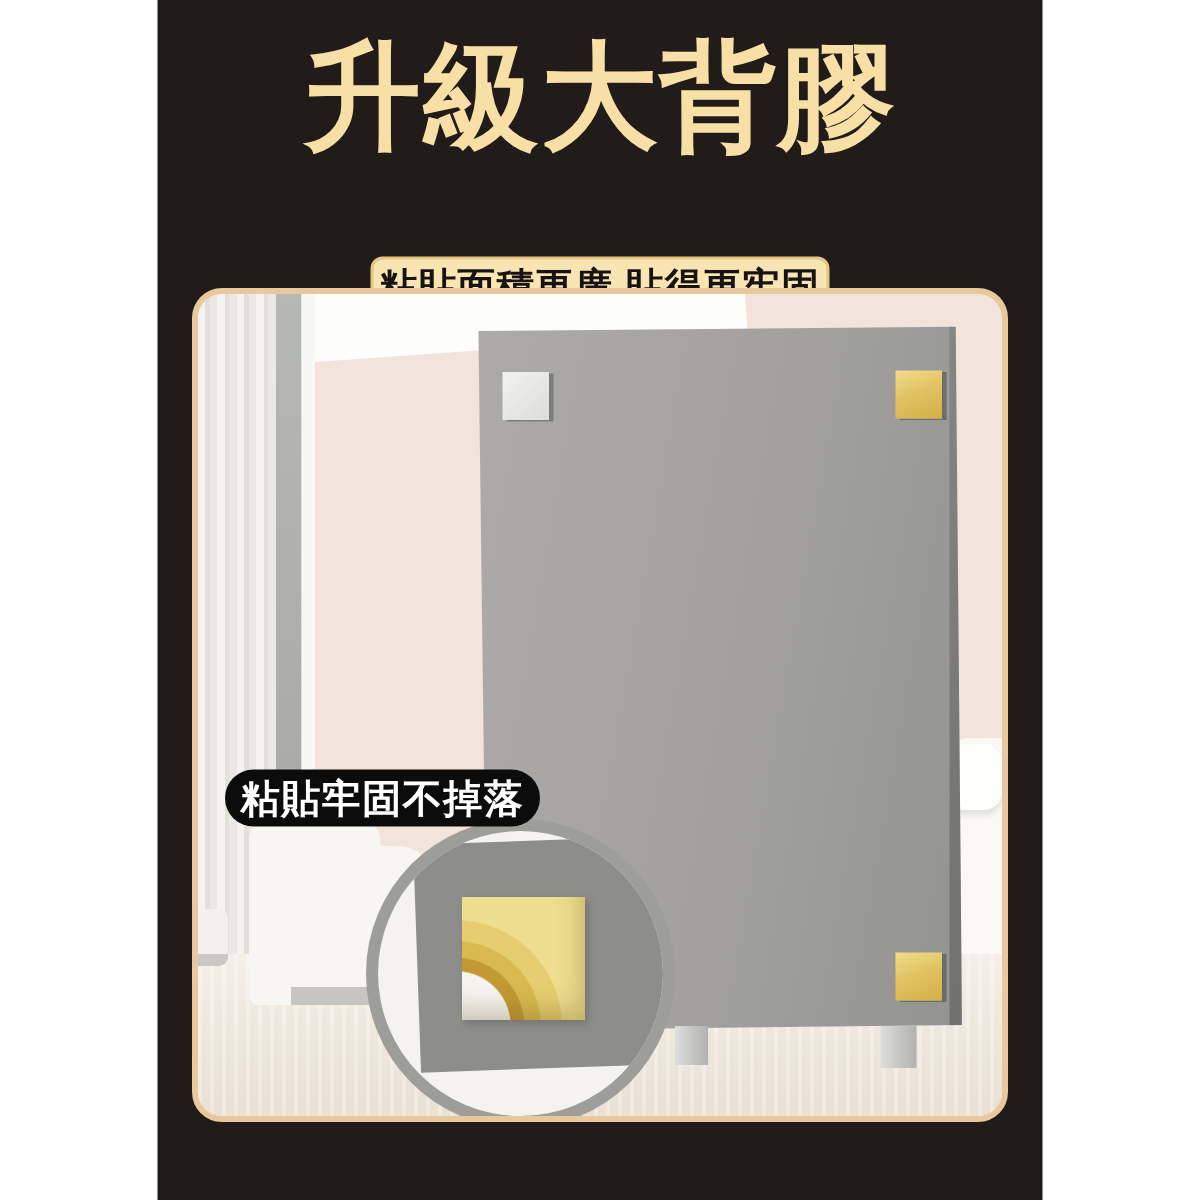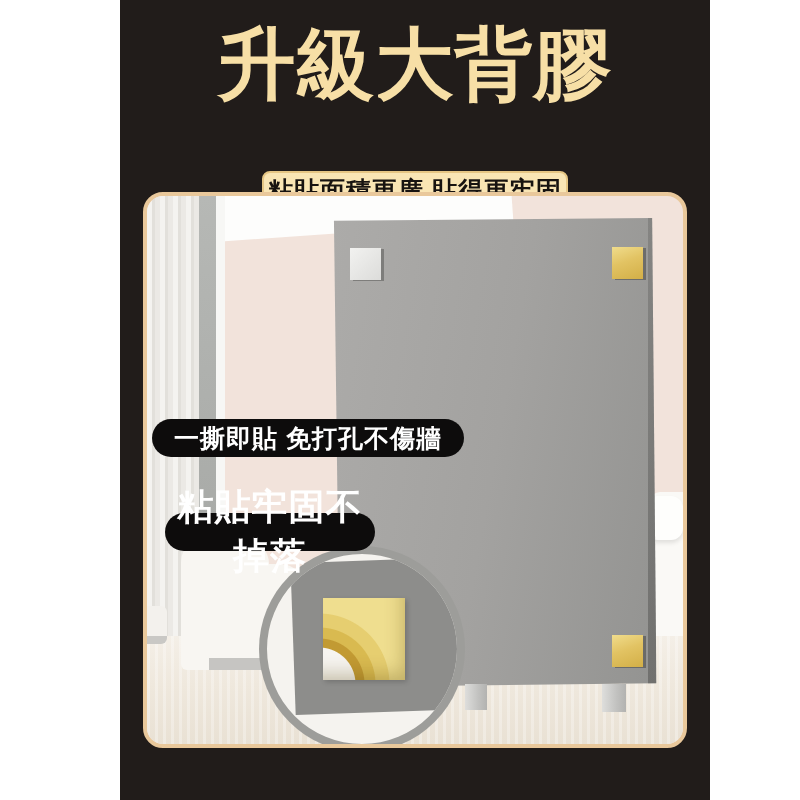--- a/index.html
+++ b/index.html
@@ -8,21 +8,21 @@
     --ceiling:#FDFDFC; --door-gray:#ACAEAB; --door-trim:#F7F7F5;
     --board-light:#ACABA9; --board-dark:#939391; --silver-pad:#EAEAE8;
     --gold-light:#F0DC8C; --gold:#DFBF58; --gold-deep:#BD9733;
     --carpet:#EFE9DF; --sofa:#F8F6F2; --ring:#9A9A98;
     --badge-bg:#0D0C0C; --badge-text:#FFFFFF;
   }
   *{margin:0;padding:0;box-sizing:border-box;}
   html,body{width:800px;height:800px;}
   body{position:relative;background:var(--page-bg);font-family:"Liberation Sans",sans-serif;overflow:hidden;}
 
-  .creative{position:absolute;left:120px;top:0;width:590px;height:800px;background:var(--ink);overflow:hidden;padding-left:32px;}
+  .creative{position:absolute;left:105px;top:0;width:590px;height:800px;background:var(--ink);overflow:hidden;padding-left:32px;}
 
   .title{position:absolute;top:20px;left:0;width:100%;text-align:center;
     font-size:78px;line-height:1.15;font-weight:900;color:var(--cream);letter-spacing:1px;}
 
   .subtitle{position:absolute;left:142px;top:127px;width:306px;height:38px;
     background:var(--cream-bar);border:2px solid var(--bar-border);border-radius:8px;
     display:flex;align-items:center;justify-content:center;
     font-size:25px;font-weight:900;color:var(--bar-text);letter-spacing:1px;margin-top:44px;}
 
   .photo{position:absolute;left:23px;top:192px;width:544px;height:556px;
@@ -75,21 +75,21 @@
   .mag-board{position:absolute;left:26px;top:6px;width:180px;height:152px;background:#8D8D8B;transform:rotate(-2deg);}
   .mag-pad{position:absolute;left:56px;top:44px;width:82px;height:82px;
     background:radial-gradient(circle 88px at -4px 86px,
       #F6F4F0 0 36px,#C29A33 37px 45px,#D9BA50 46px 56px,#E6CE70 57px 70px,#EFDE8F 71px 100%);
     box-shadow:2px 2px 5px rgba(0,0,0,.18), inset -10px -14px 18px -8px rgba(90,70,10,.30);}
 
   .badge{position:absolute;background:var(--badge-bg);color:var(--badge-text);
     display:flex;align-items:center;justify-content:center;border-radius:19px;
     font-weight:900;letter-spacing:1px;}
   .badge-1{left:32px;top:419px;width:312px;height:38px;font-size:25px;}
-  .badge-2{left:45px;top:513px;width:210px;height:38px;font-size:36px;text-align:center;}
+  .badge-2{left:45px;top:513px;width:210px;height:38px;font-size:26px;text-align:center;}
 </style>
 </head>
 <body>
 
 <div class="creative">
 
   <div class="title">升級大背膠</div>
 
   <div class="subtitle">
     <span>粘貼面積更廣 貼得更牢固</span>
@@ -114,16 +114,15 @@
     </div>
     <div class="leg leg-left"></div>
     <div class="leg leg-right"></div>
 
     <div class="magnifier">
       <div class="mag-board"></div>
       <div class="mag-pad"></div>
     </div>
   </div>
 
-  <div class="badge badge-1">一撕即貼 免打孔不傷牆</div>
   <div class="badge badge-2">粘貼牢固不掉落</div>
 
 </div>
 
 </body></html>

